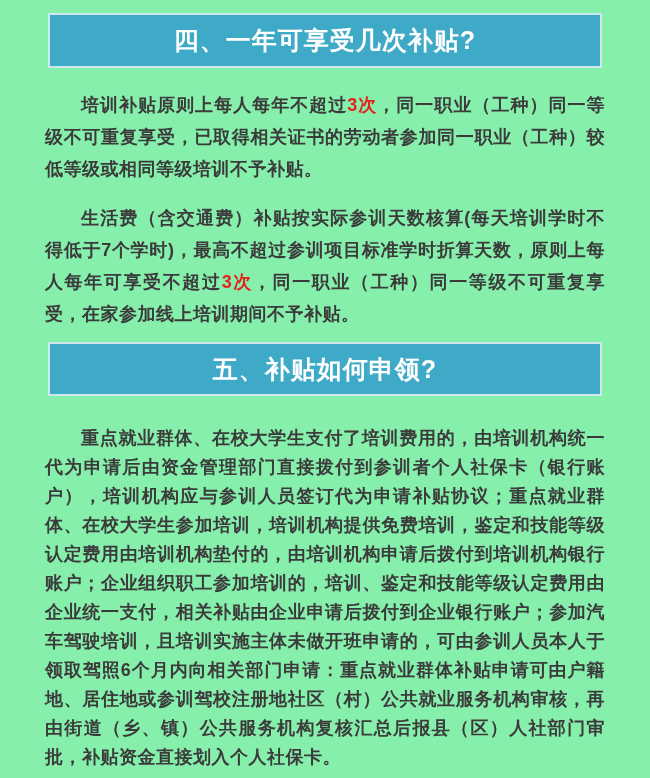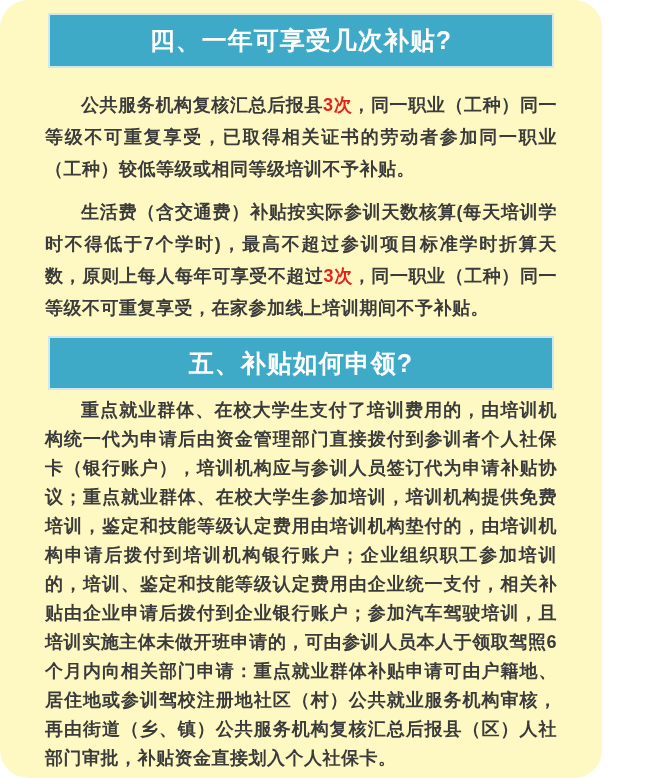--- a/index.html
+++ b/index.html
@@ -7,26 +7,25 @@
     padding: 0;
     background: #ffffff;
   }
   body {
     width: 650px;
     height: 778px;
     overflow: hidden;
     font-family: "Liberation Sans", "DejaVu Sans", sans-serif;
   }
   .page {
-    width: 602px;
+    width: 650px;
     height: 778px;
     box-sizing: border-box;
     padding-top: 13px;
-    background: #fef9c3;
-    border-radius: 28px;
+    background: #86efac;
   }
   .banner {
     margin: 0 48px;
     height: 55px;
     background: #3faac8;
     border: 2px solid #cfe7ef;
     box-sizing: border-box;
     display: flex;
     align-items: center;
     justify-content: center;
@@ -48,41 +47,41 @@
     margin: 0 45px;
     color: #3b3b3b;
     font-size: 18px;
     font-weight: 600;
     line-height: 32px;
     text-align: justify;
     text-indent: 2em;
     letter-spacing: 0.5px;
   }
   .sec1 .para.p1 { margin-top: 21px; }
-  .sec1 .para.p2 { margin-top: 11px; margin-bottom: 0; }
+  .sec1 .para.p2 { margin-top: 17px; margin-bottom: 0; }
   .sec2 .para.p1 {
-    margin-top: 6px;
+    margin-top: 28px;
     line-height: 29px;
   }
   .hl {
     color: #e2241d;
   }
 </style>
 </head>
 <body>
 
 <div class="page">
 
   <div class="sec1">
     <div class="banner">
       <h2>四、一年可享受几次补贴?</h2>
     </div>
 
     <p class="para p1">
-      <span>公共服务机构复核汇总后报县</span><span class="hl">3次</span><span>，同一职业（工种）同一等级不可重复享受，已取得相关证书的劳动者参加同一职业（工种）较低等级或相同等级培训不予补贴。</span>
+      <span>培训补贴原则上每人每年不超过</span><span class="hl">3次</span><span>，同一职业（工种）同一等级不可重复享受，已取得相关证书的劳动者参加同一职业（工种）较低等级或相同等级培训不予补贴。</span>
     </p>
 
     <p class="para p2">
       <span>生活费（含交通费）补贴按实际参训天数核算(每天培训学时不得低于7个学时)，最高不超过参训项目标准学时折算天数，原则上每人每年可享受不超过</span><span class="hl">3次</span><span>，同一职业（工种）同一等级不可重复享受，在家参加线上培训期间不予补贴。</span>
     </p>
   </div>
 
   <div class="sec2">
     <div class="banner second">
       <h2>五、补贴如何申领?</h2>

